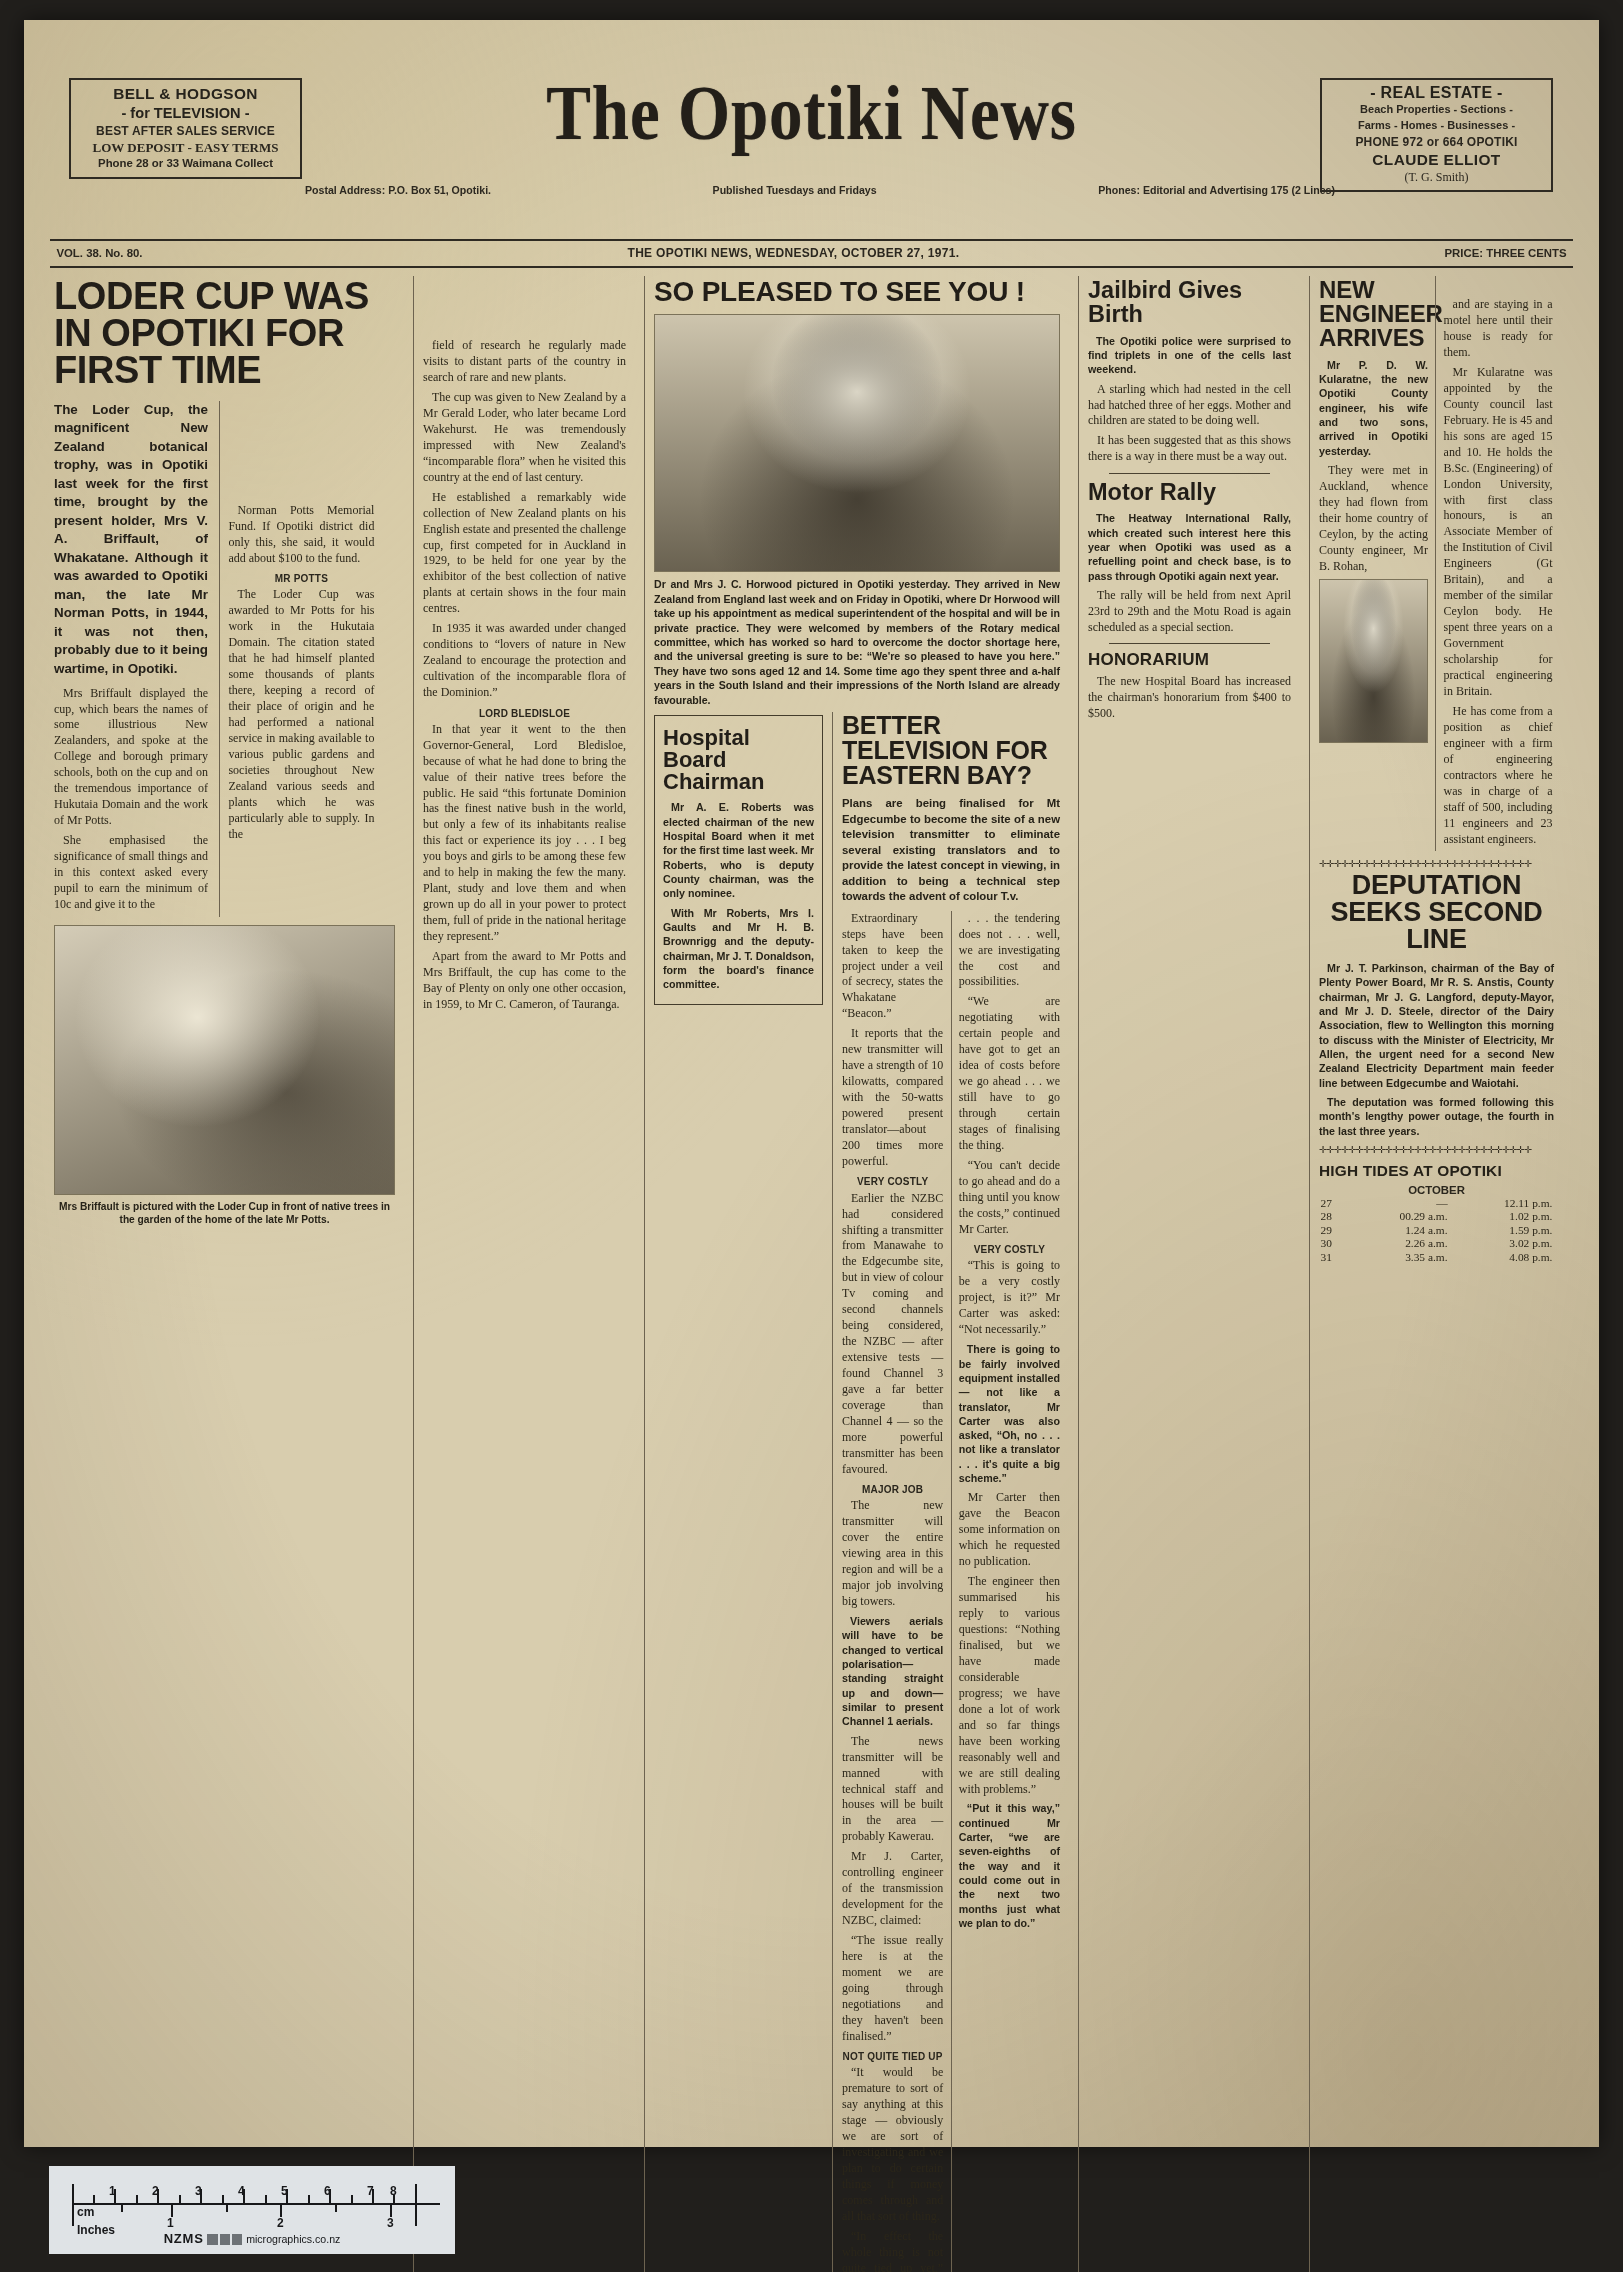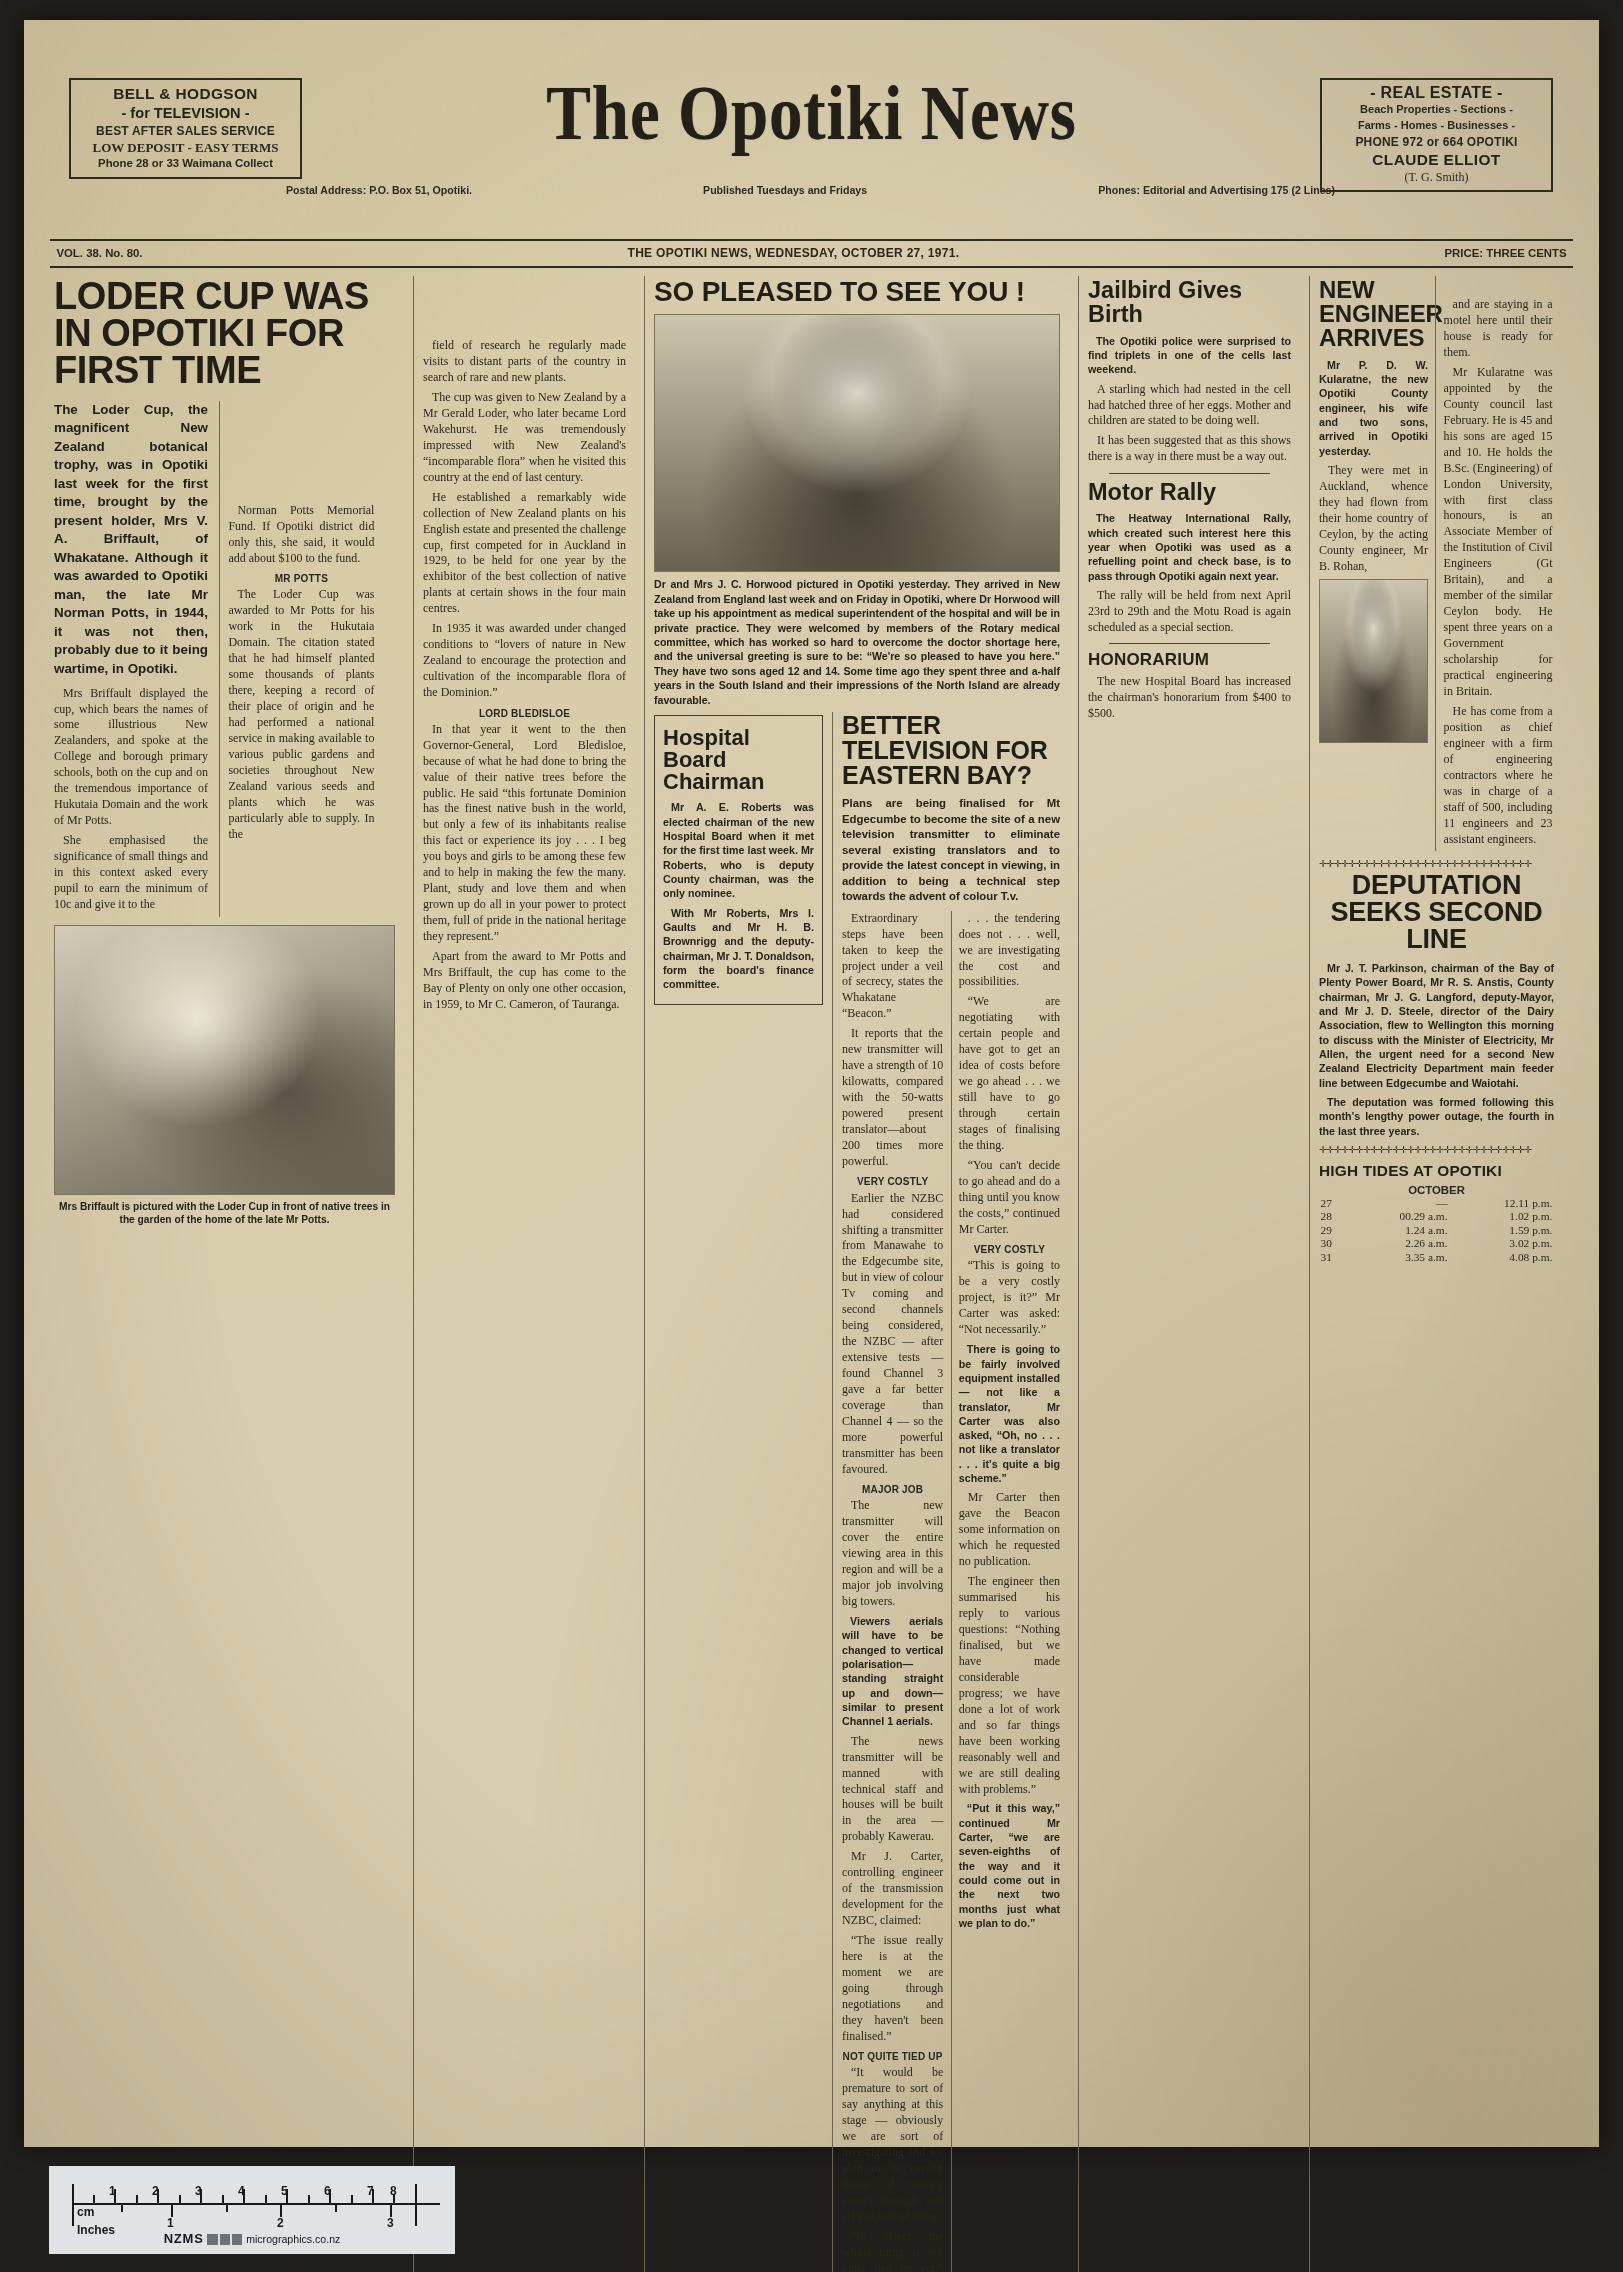--- a/index.html
+++ b/index.html
@@ -29,21 +29,21 @@
   .adbox .sm{font-family:"Liberation Sans",sans-serif;font-weight:bold;font-size:11px;color:#2b271f;line-height:1.45;}
   .adbox .big{font-family:"Liberation Sans",sans-serif;font-weight:bold;font-size:16px;color:#24211a;letter-spacing:0.3px;}
   .adbox .ser{font-family:"Liberation Serif",serif;font-size:12px;color:#2b271f;}
 
   .title{position:absolute;left:243px;right:243px;top:31px;text-align:center;}
   .title .nameplate{font-family:"Liberation Serif",serif;font-weight:bold;font-size:67px;
         letter-spacing:0.8px;color:#231f19;line-height:1.02;
         font-style:normal;
         text-shadow:0 0 0.8px rgba(35,31,25,.6);
         transform:scaleY(1.18);transform-origin:center top;}
-  .subline{position:absolute;left:241px;right:243px;top:143px;
+  .subline{position:absolute;left:260px;right:243px;top:143px;
         display:flex;justify-content:space-between;
         font-family:"Liberation Sans",sans-serif;font-weight:bold;font-size:10.6px;color:#2c2820;}
 
   .volbar{position:relative;border-top:2.4px solid #2e2a22;border-bottom:2.4px solid #2e2a22;
         padding:5.7px 6.5px;margin:3.2px 4.9px 0 4.9px;display:flex;align-items:center;
         font-family:"Liberation Sans",sans-serif;font-weight:bold;font-size:11.4px;color:#2b271f;}
   .volbar .mid{flex:1;text-align:center;font-size:12px;letter-spacing:0.3px;}
 
   
   .cols{display:flex;gap:9px;margin-top:8px;}

